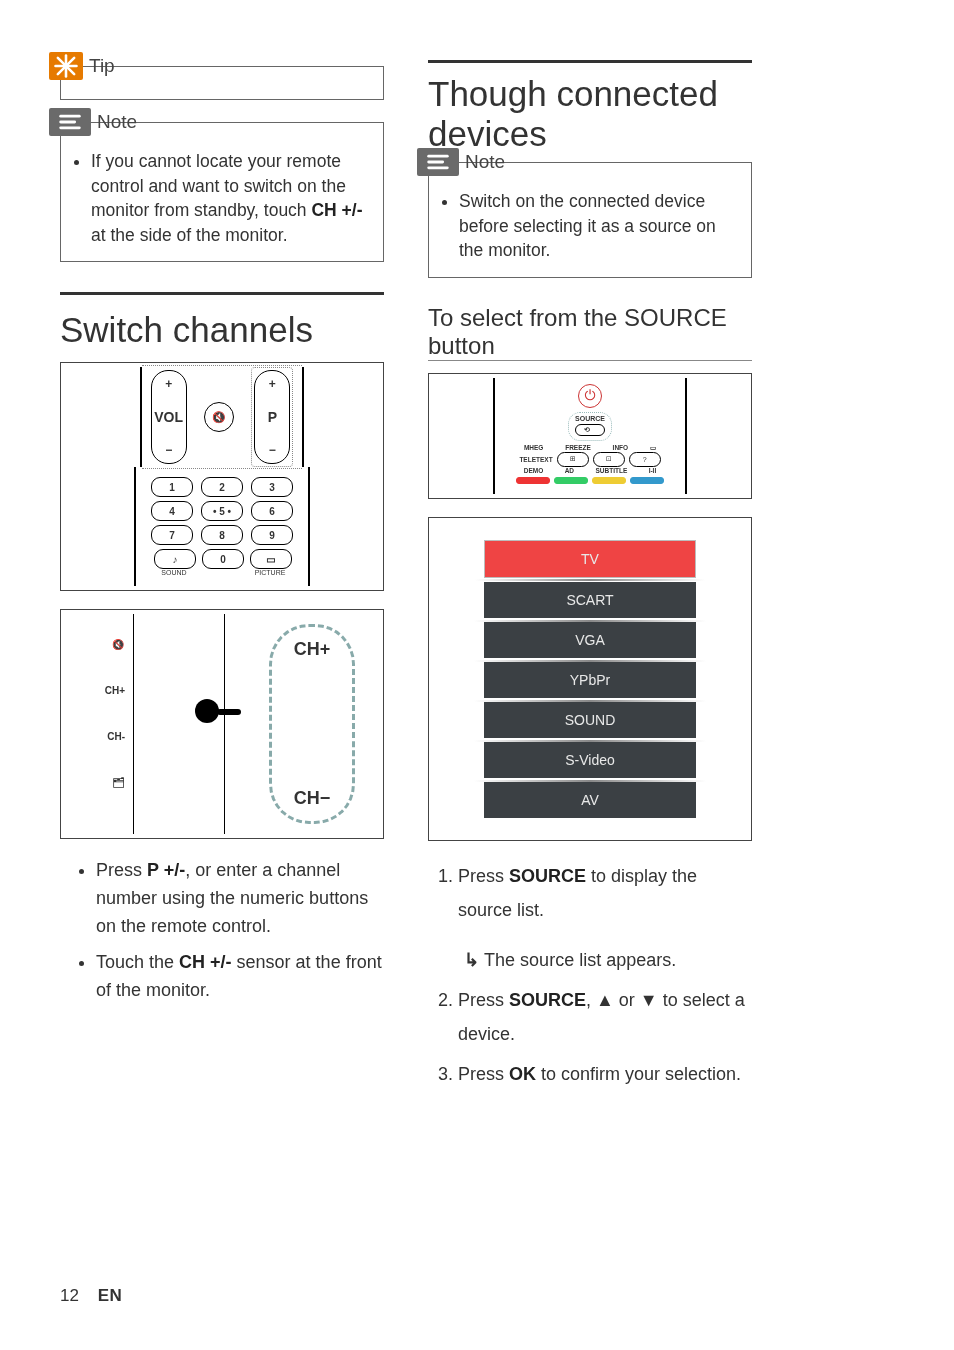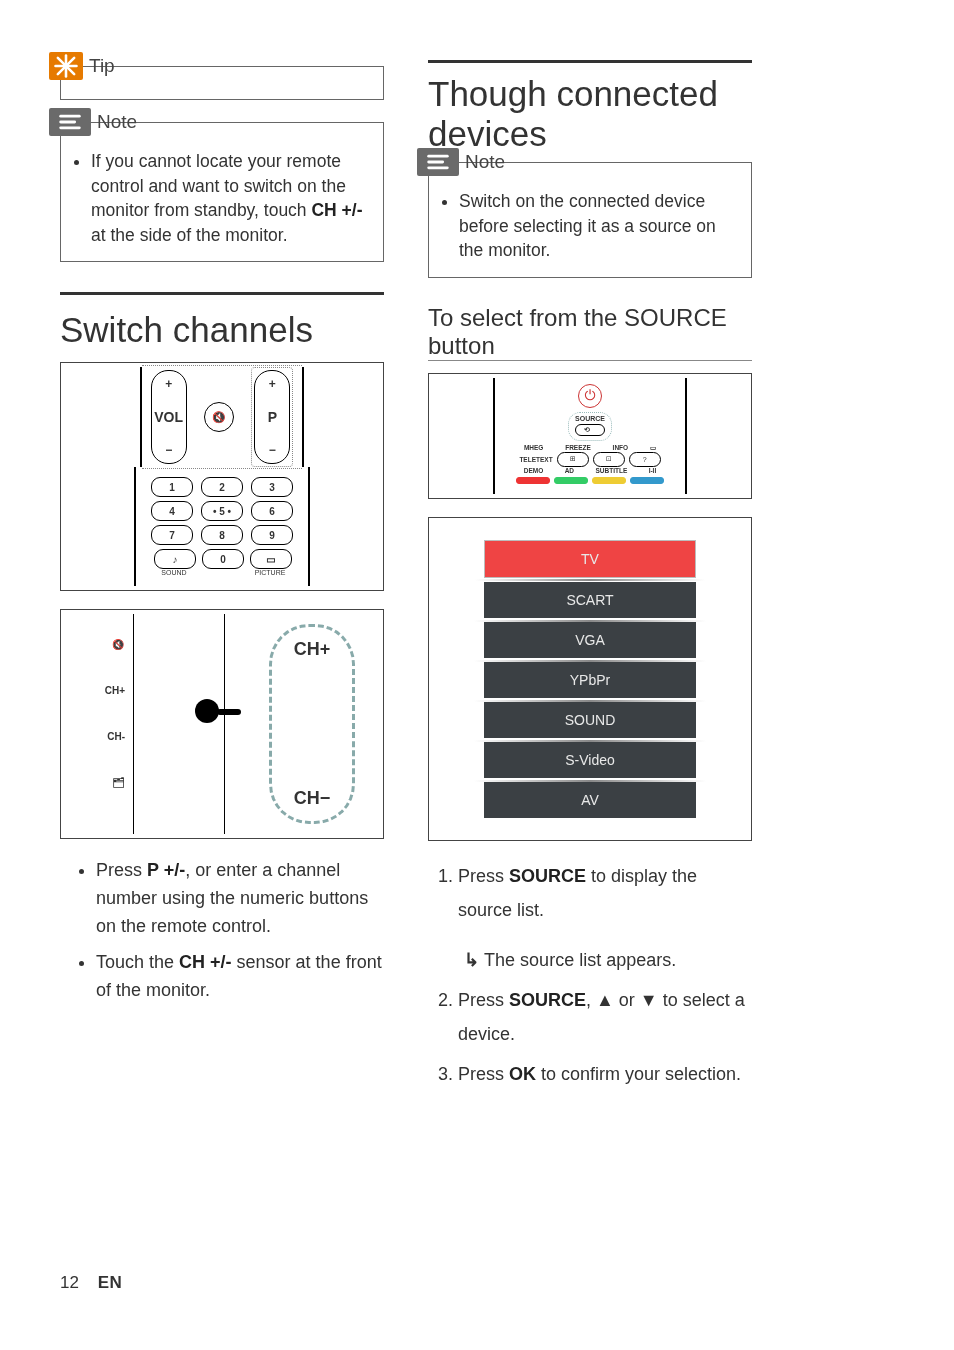--- a/index.html
+++ b/index.html
@@ -274,21 +274,21 @@
   }
   .color-bars { display:flex; gap:4px; margin-top:3px; }
   .cbar { width:32px; height:5px; border:1px solid #000; border-radius:3px; }
   .cbar.r { background:#e33; border-color:#e33;}
   .cbar.g { background:#3c6; border-color:#3c6;}
   .cbar.y { background:#ec3; border-color:#ec3;}
   .cbar.b { background:#39c; border-color:#39c;}
   .footer {
     position: absolute;
     left: 60px;
-    bottom: 57px;
+    bottom: 44px;
     font-size: 17px;
   }
   .footer .lang { font-weight: 600; margin-left: 14px; letter-spacing: 0.5px;}
   .ast-icon { width:34px; height:28px; }
   .note-icon { width:34px; height:28px; }
 </style>
 </head>
 <body>
 
 <div class="page">

